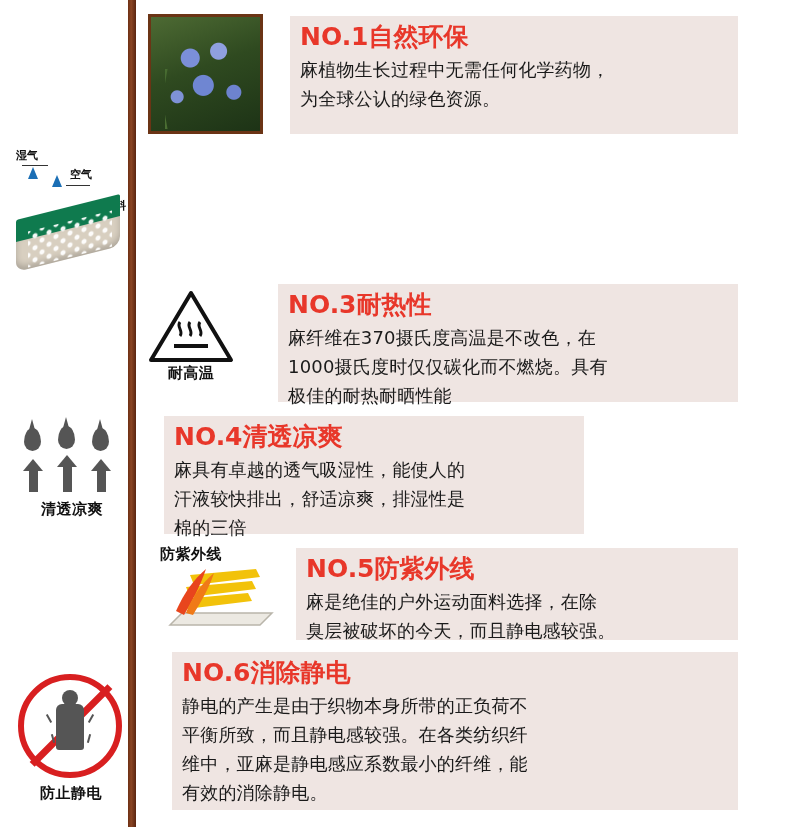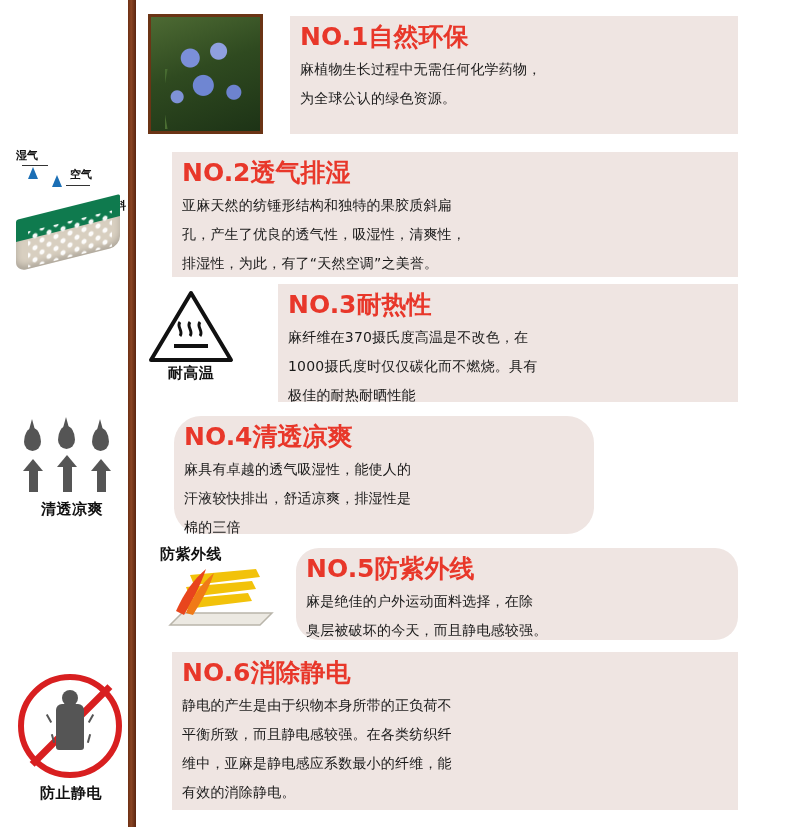--- a/index.html
+++ b/index.html
@@ -30,21 +30,21 @@
     color:#e8372a;
     font-size:25px;
     font-weight:bold;
     letter-spacing:0px;
     line-height:30px;
     margin:0 0 3px 0;
     white-space:nowrap;
   }
   .body{
     color:#1a1a1a;
-    font-size:14px;
+    font-size:18px;
     line-height:29px;
     margin:0;
     white-space:pre-line;
     letter-spacing:0.2px;
   }
 
   .caption{
     text-align:center;
     font-size:15px;
     font-weight:bold;
@@ -177,26 +177,20 @@
     <div class="lead" style="left:58px;top:40px;width:24px;"></div>
     <div class="lead" style="left:74px;top:62px;width:24px;"></div>
     <div class="arrow-up" style="left:20px;top:22px;"></div>
     <div class="arrow-up" style="left:44px;top:30px;"></div>
     <div class="fabric" style="position:absolute;left:2px;top:32px;">
       <div class="fab-top"></div>
       <div class="fab-bot"></div>
       <div class="dots"></div>
     </div>
   </div>
-  <div class="panel" style="left:172px;top:152px;width:566px;height:125px;">
-    <div class="title">NO.2透气排湿</div>
-    <div class="body">亚麻天然的纺锤形结构和独特的果胶质斜扁
-孔，产生了优良的透气性，吸湿性，清爽性，
-排湿性，为此，有了“天然空调”之美誉。</div>
-  </div>
 
   <div class="iconbox" style="left:148px;top:290px;width:100px;height:100px;">
     <div class="tri">
       <svg width="86" height="74" viewBox="0 0 86 74">
         <polygon points="43,3 83,70 3,70" fill="#ffffff" stroke="#111" stroke-width="4" stroke-linejoin="round"></polygon>
         <path d="M26 56 H60" stroke="#111" stroke-width="4"></path>
         <path d="M32 46 c4,-5 -4,-9 0,-14" stroke="#111" stroke-width="3" fill="none"></path>
         <path d="M42 46 c4,-5 -4,-9 0,-14" stroke="#111" stroke-width="3" fill="none"></path>
         <path d="M52 46 c4,-5 -4,-9 0,-14" stroke="#111" stroke-width="3" fill="none"></path>
       </svg>
@@ -214,41 +208,41 @@
     <div class="dropset">
       <div class="drop" style="left:10px;top:10px;"></div>
       <div class="drop" style="left:44px;top:8px;"></div>
       <div class="drop" style="left:78px;top:10px;"></div>
       <div class="uarrow" style="left:15px;top:52px;height:22px;"></div>
       <div class="uarrow" style="left:49px;top:48px;height:26px;"></div>
       <div class="uarrow" style="left:83px;top:52px;height:22px;"></div>
     </div>
     <div class="caption" style="position:absolute;left:-6px;top:82px;width:128px;">清透凉爽</div>
   </div>
-  <div class="panel" style="left:174px;top:416px;width:420px;height:118px;border-radius:27px;">
+  <div class="panel" style="left:164px;top:416px;width:420px;height:118px;">
     <div class="title">NO.4清透凉爽</div>
     <div class="body">麻具有卓越的透气吸湿性，能使人的
 汗液较快排出，舒适凉爽，排湿性是
 棉的三倍</div>
   </div>
 
   <div class="iconbox" style="left:160px;top:545px;width:130px;height:100px;">
     <div class="caption" style="position:absolute;left:0px;top:0px;width:110px;text-align:left;">防紫外线</div>
     <div class="uv" style="position:absolute;left:0;top:20px;">
       <svg width="118" height="62" viewBox="0 0 118 62">
         <polygon points="22,48 112,48 100,60 10,60" fill="#ece9e2" stroke="#b9b5aa" stroke-width="1.5"></polygon>
         <polygon points="30,10 96,4 100,12 34,20" fill="#f2c20a"></polygon>
         <polygon points="26,22 92,16 96,24 30,32" fill="#f2c20a"></polygon>
         <polygon points="22,34 88,28 92,36 26,44" fill="#f2c20a"></polygon>
         <path d="M16 46 C24 28, 34 14, 46 4 C40 22, 32 36, 24 50 Z" fill="#e8451d"></path>
         <path d="M26 48 C32 32, 42 18, 54 8 C48 26, 40 38, 33 50 Z" fill="#f07a17"></path>
       </svg>
     </div>
   </div>
-  <div class="panel" style="left:296px;top:548px;width:442px;height:92px;border-radius:23px;">
+  <div class="panel" style="left:296px;top:548px;width:442px;height:92px;">
     <div class="title">NO.5防紫外线</div>
     <div class="body">麻是绝佳的户外运动面料选择，在除
 臭层被破坏的今天，而且静电感较强。</div>
   </div>
 
   <div class="iconbox" style="left:18px;top:674px;width:116px;height:135px;">
     <div class="nostat">
       <div class="circle"></div>
       <div class="slash"></div>
       <div class="head"></div>

